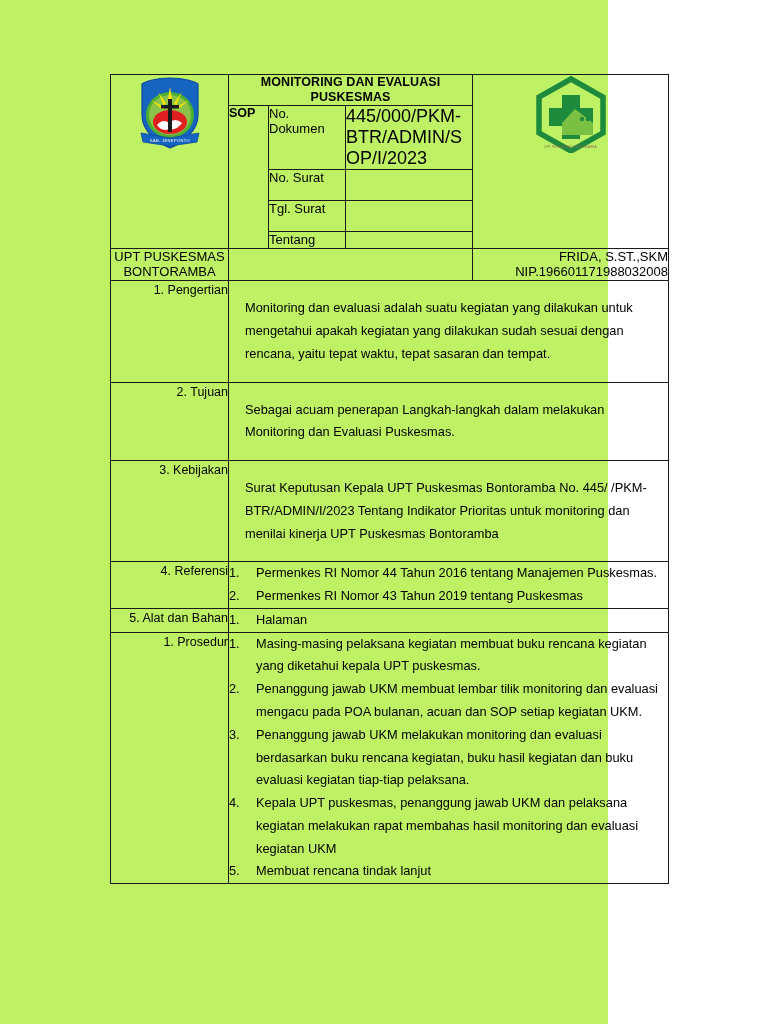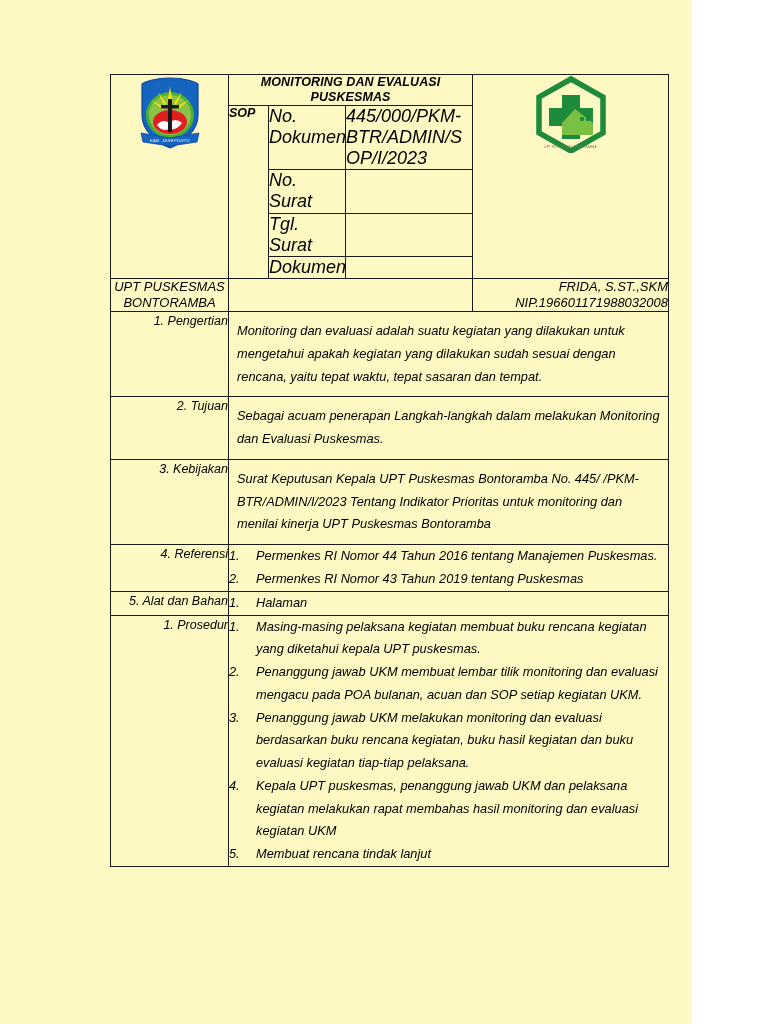--- a/index.html
+++ b/index.html
@@ -10,24 +10,23 @@
   body {
     width: 768px;
     height: 1024px;
     font-family: "Liberation Sans", sans-serif;
     color: #000000;
     overflow: hidden;
   }
 
   .page {
     position: relative;
-    width: 692px;
+    width: 608px;
     height: 1024px;
-    background: #fef9c3;
-    font-style: italic;
+    background: #bef264;
   }
 
   .doc-table {
     position: absolute;
     left: 110px;
     top: 74px;
     width: 558px;
     border-collapse: collapse;
     table-layout: fixed;
   }
@@ -55,21 +54,21 @@
   }
   .sop-cell {
     width: 40px;
     text-align: left;
     vertical-align: middle;
     font-weight: bold;
     font-size: 12.5px;
   }
   .fld-label {
     width: 57px;
-    font-size: 18px;
+    font-size: 13px;
     line-height: 1.18;
     padding: 1px 3px 2px 4px;
   }
   .fld-value {
     font-size: 18px;
     line-height: 1.18;
     padding: 1px 3px 2px 4px;
     word-break: break-word;
   }
   .rightlogo-cell {
@@ -109,21 +108,21 @@
     padding-left: 18px;
     text-indent: -18px;
   }
   .sec-body {
     font-size: 12.8px;
     line-height: 1.78;
     padding: 3px 6px 5px 7px;
     vertical-align: top;
   }
   .sec-body p {
-    margin: 8px;
+    margin: 16px;
   }
   .sec-body ol {
     margin: 0;
     padding: 0;
     list-style: none;
   }
   .sec-body ol li {
     position: relative;
     padding-left: 27px;
     margin: 0;
@@ -208,21 +207,21 @@
         <td class="fld-label" style="height:30px">No. Surat</td>
         <td class="fld-value"></td>
       </tr>
 
       <tr>
         <td class="fld-label" style="height:30px">Tgl. Surat</td>
         <td class="fld-value"></td>
       </tr>
 
       <tr>
-        <td class="fld-label">Dokumen</td>
+        <td class="fld-label">Tentang</td>
         <td class="fld-value"></td>
       </tr>
 
       <tr>
         <td class="unit-cell">UPT PUSKESMAS BONTORAMBA</td>
         <td class="blank-cell" colspan="3"></td>
         <td class="sign-cell">
           <div>FRIDA, S.ST.,SKM</div>
           <div>NIP.196601171988032008</div>
         </td>

